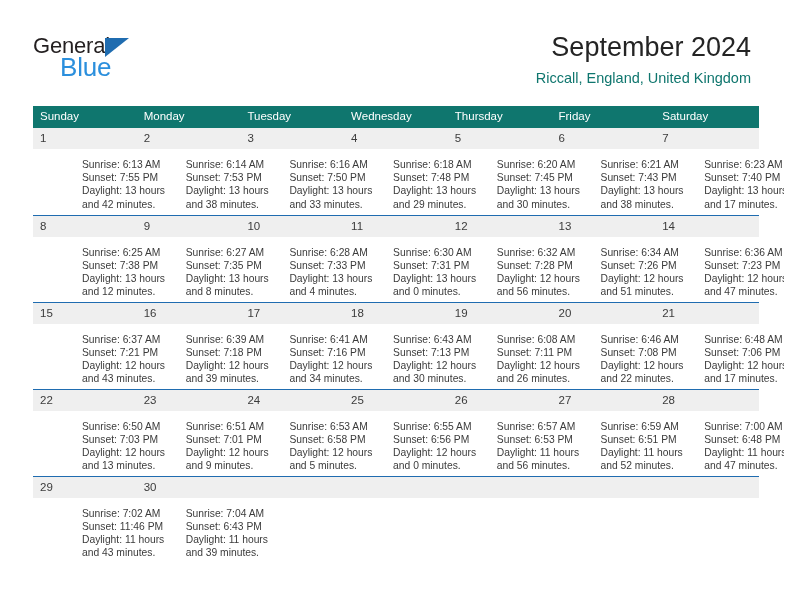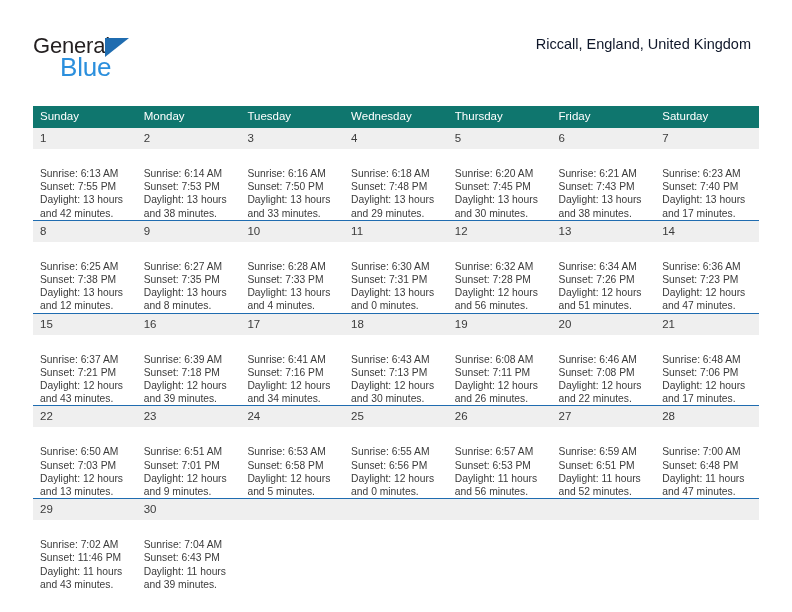--- a/index.html
+++ b/index.html
@@ -74,21 +74,21 @@
     font-size: 27px;
     line-height: 34px;
     color: #242424;
     font-weight: normal;
     margin: 0;
     white-space: nowrap;
   }
   .cal-subtitle {
     font-size: 14.5px;
     line-height: 20px;
-    color: #0f172a;
+    color: #0f766e;
     margin: 4px 0 0 0;
     white-space: nowrap;
   }
 
   
   .calendar {
     position: absolute;
     left: 33px;
     top: 106px;
     width: 726px;
@@ -123,21 +123,22 @@
   .daynum {
     display: block;
     background: #efefef;
     font-size: 11.5px;
     line-height: 13px;
     color: #3b3b3b;
     padding: 4px 0 4px 7px;
     height: 21px;
   }
   .cell-body {
-    padding: 18px 6px 0 7px;
+    padding: 9px 6px 0 7px;
+    margin-left: 42px;
   }
   .cell-body .line {
     font-size: 10.3px;
     line-height: 13.2px;
     color: #3b3b3b;
     white-space: nowrap;
   }
   td.empty .daynum { background: #efefef; }
   td.empty .cell-body { visibility: hidden; }
 </style>
@@ -148,20 +149,21 @@
 
   <div class="header">
 
     <div class="logo">
       <span class="logo-general">General</span>
       <span class="logo-tri"></span>
       <span class="logo-blue">Blue</span>
     </div>
 
     <div class="title-wrap">
+      <h1 class="cal-title">September 2024</h1>
       <div class="cal-subtitle">Riccall, England, United Kingdom</div>
     </div>
 
   </div>
 
   <table class="calendar">
     <colgroup>
       <col>
         <col>
         <col>

